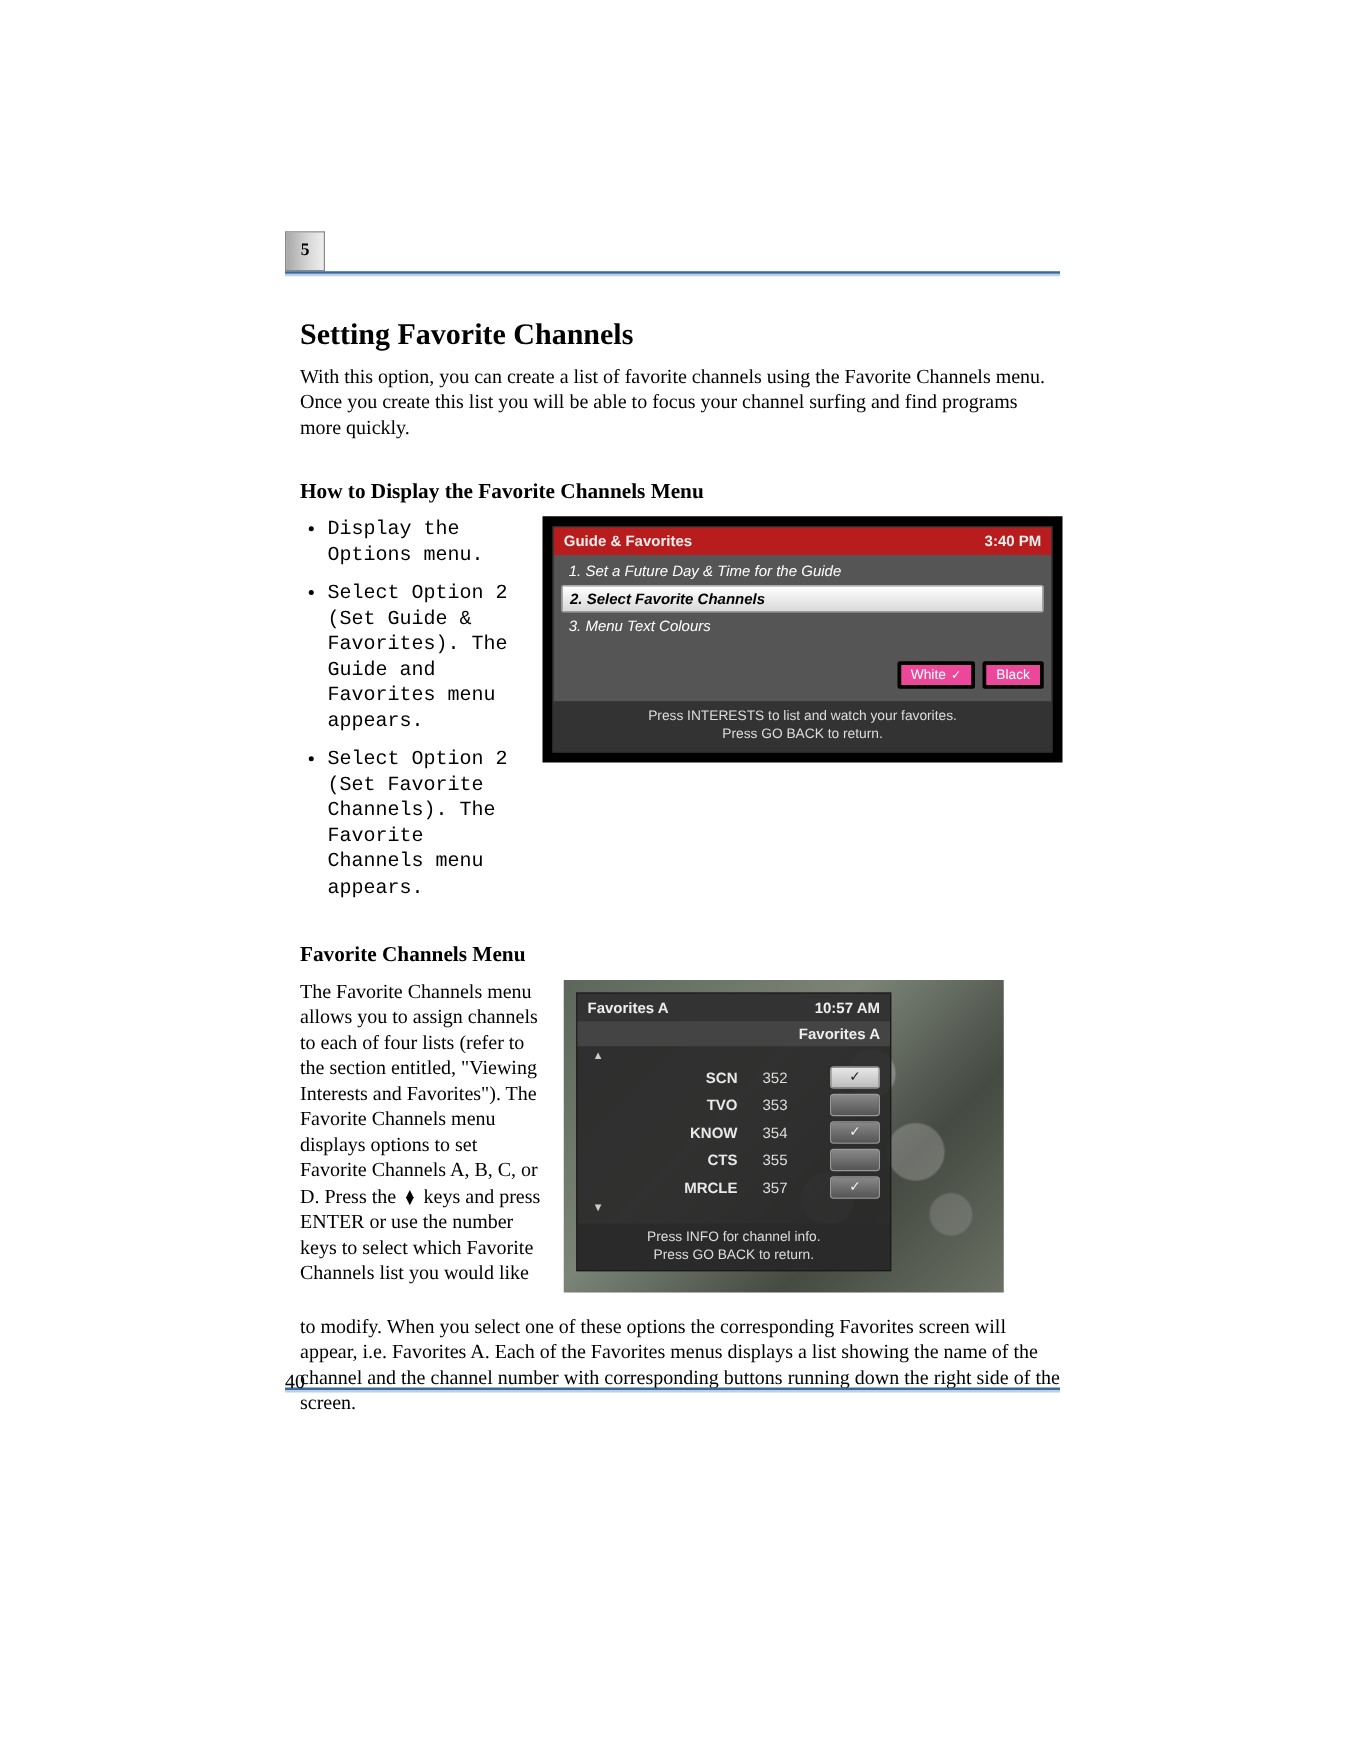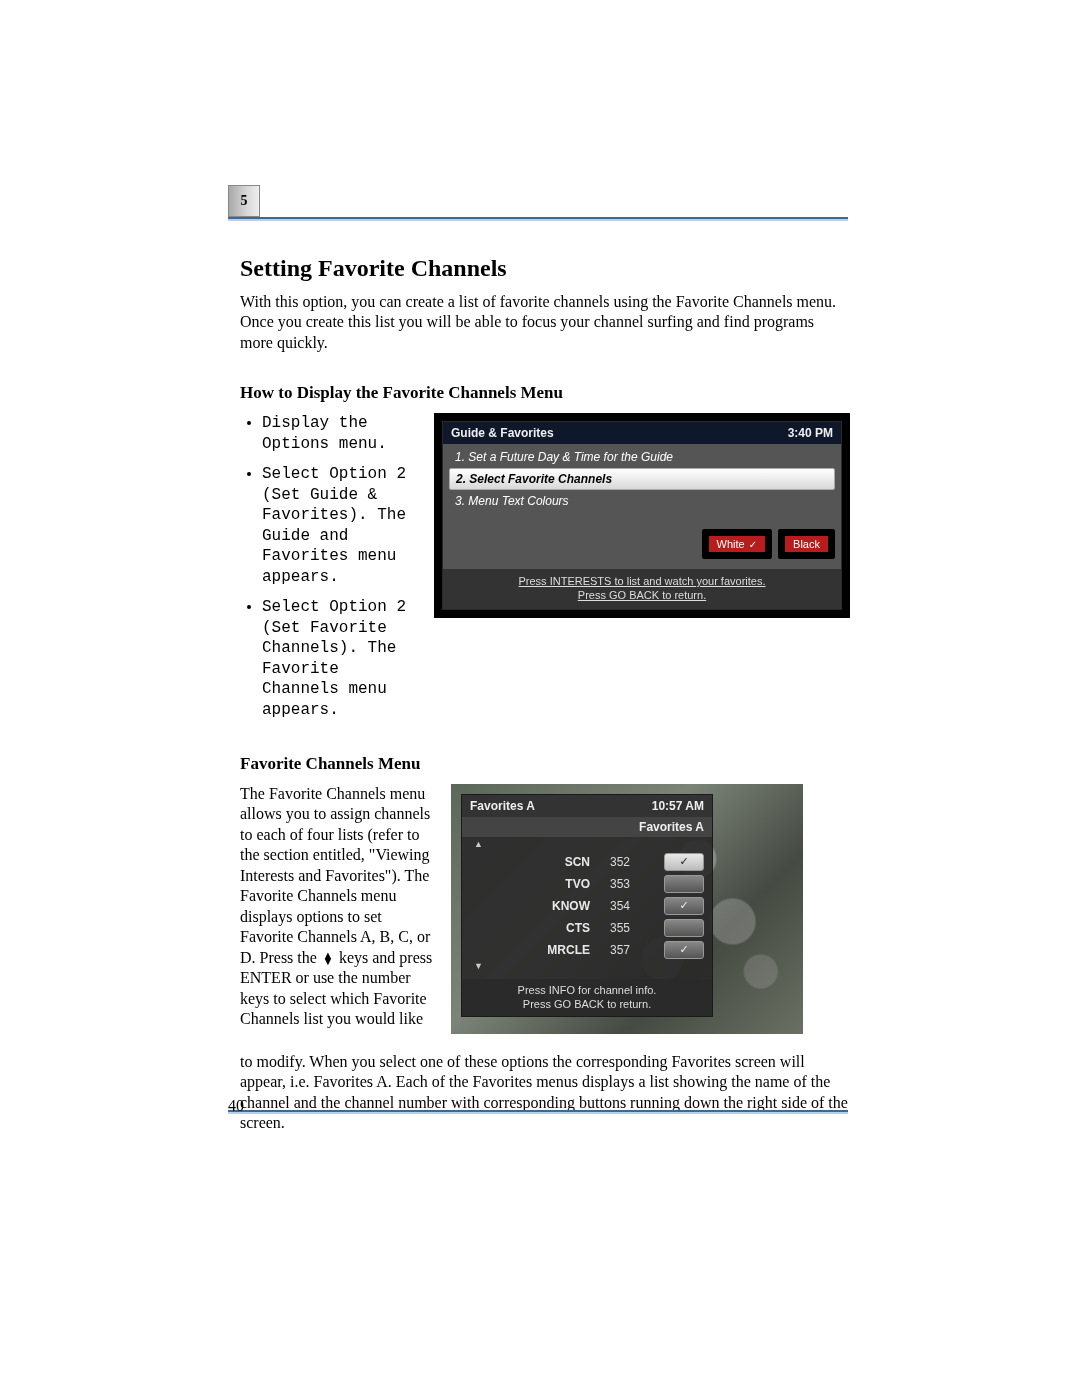--- a/index.html
+++ b/index.html
@@ -81,21 +81,21 @@
     padding: 8px;
     font-family: Arial, Helvetica, sans-serif;
   }
   .guide-inner {
     background: #4a4a4a;
     border: 1px solid #2a2a2a;
   }
   .guide-head {
     display: flex;
     justify-content: space-between;
-    background: #0f172a;
+    background: #b91c1c;
     color: #eee;
     font-weight: bold;
     font-size: 12px;
     padding: 4px 8px;
   }
   .menu-list {
     background: #555;
     padding: 2px 6px 10px 6px;
     color: #fff;
     font-size: 12px;
@@ -116,34 +116,33 @@
     display: flex;
     justify-content: flex-end;
     gap: 6px;
     margin-top: 18px;
     font-size: 11px;
   }
   .color-box {
     display: inline-flex;
     align-items: center;
     gap: 4px;
-    border: 7px solid #000000;
+    border: 3px solid #000000;
     padding: 2px 8px;
-    background: #b91c1c;
+    background: #ec4899;
     border-radius: 2px;
   }
   .check { font-size: 10px; }
   .guide-foot {
     background: #333;
     color: #ddd;
     font-size: 11px;
     text-align: center;
     padding: 6px 4px;
     line-height: 1.25;
-    text-decoration: underline;
   }
   
   .fav-wrap {
     width: 352px;
     height: 250px;
     background: linear-gradient(135deg,#5d665a,#7c8478 40%,#454a42 70%,#6a7063);
     position: relative;
     font-family: Arial, Helvetica, sans-serif;
   }
   .leaves {

